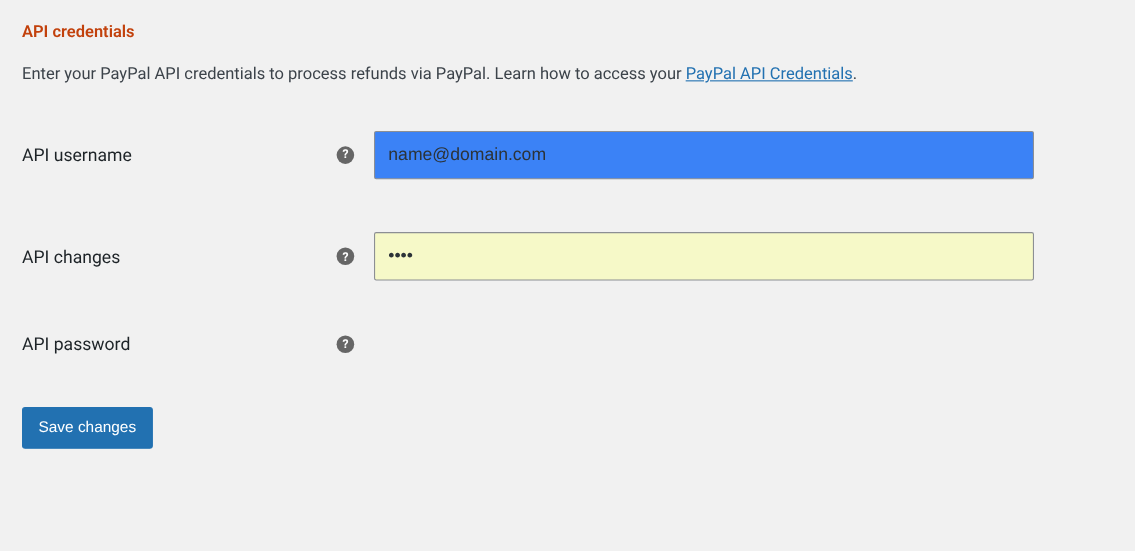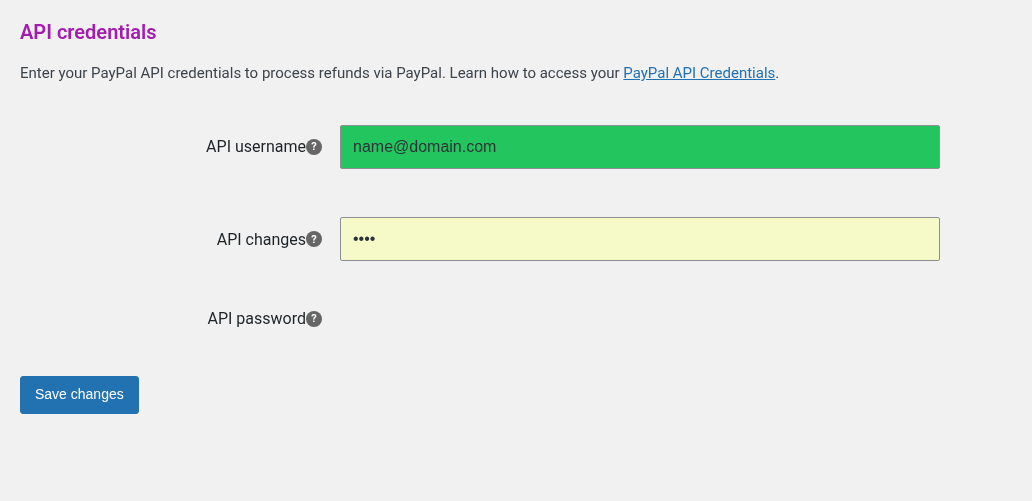--- a/index.html
+++ b/index.html
@@ -8,23 +8,23 @@
       padding: 0;
     }
     body {
       background: #f1f1f1;
       font-family: -apple-system, BlinkMacSystemFont, "Segoe UI", Roboto, Oxygen-Sans, Ubuntu, Cantarell, "Helvetica Neue", sans-serif;
       color: #1d2327;
       padding: 20px;
       width: 1032px;
     }
     h2.section-title {
-      font-size: 20px;
+      font-size: 15px;
       font-weight: 600;
-      color: #a21caf;
+      color: #c2410c;
       margin-bottom: 18px;
     }
     p.description {
       font-size: 15px;
       color: #3c434a;
       margin-bottom: 40px;
       line-height: 1.5;
       margin-top: 16px;
     }
     p.description a {
@@ -36,21 +36,21 @@
     }
     .form-row {
       display: flex;
       align-items: center;
       margin-bottom: 48px;
     }
     .form-label-cell {
       width: 320px;
       display: flex;
       align-items: center;
-      justify-content: flex-end;
+      justify-content: space-between;
       padding-right: 18px;
     }
     .form-label {
       font-size: 16px;
       font-weight: 400;
       color: #1d2327;
     }
     .help-icon {
       width: 16px;
       height: 16px;
@@ -68,21 +68,21 @@
     .form-input-cell {
       flex: 1;
       max-width: 600px;
     }
     input.regular-text {
       width: 100%;
       padding: 10px 12px;
       font-size: 16px;
       border: 1px solid #8c8f94;
       border-radius: 2px;
-      background: #22c55e;
+      background: #3b82f6;
       color: #2c3338;
       line-height: 1.4;
     }
     input.regular-text::placeholder {
       color: #888;
     }
     input.autofill {
       background: #f6f9c8;
     }
     .submit-row {

